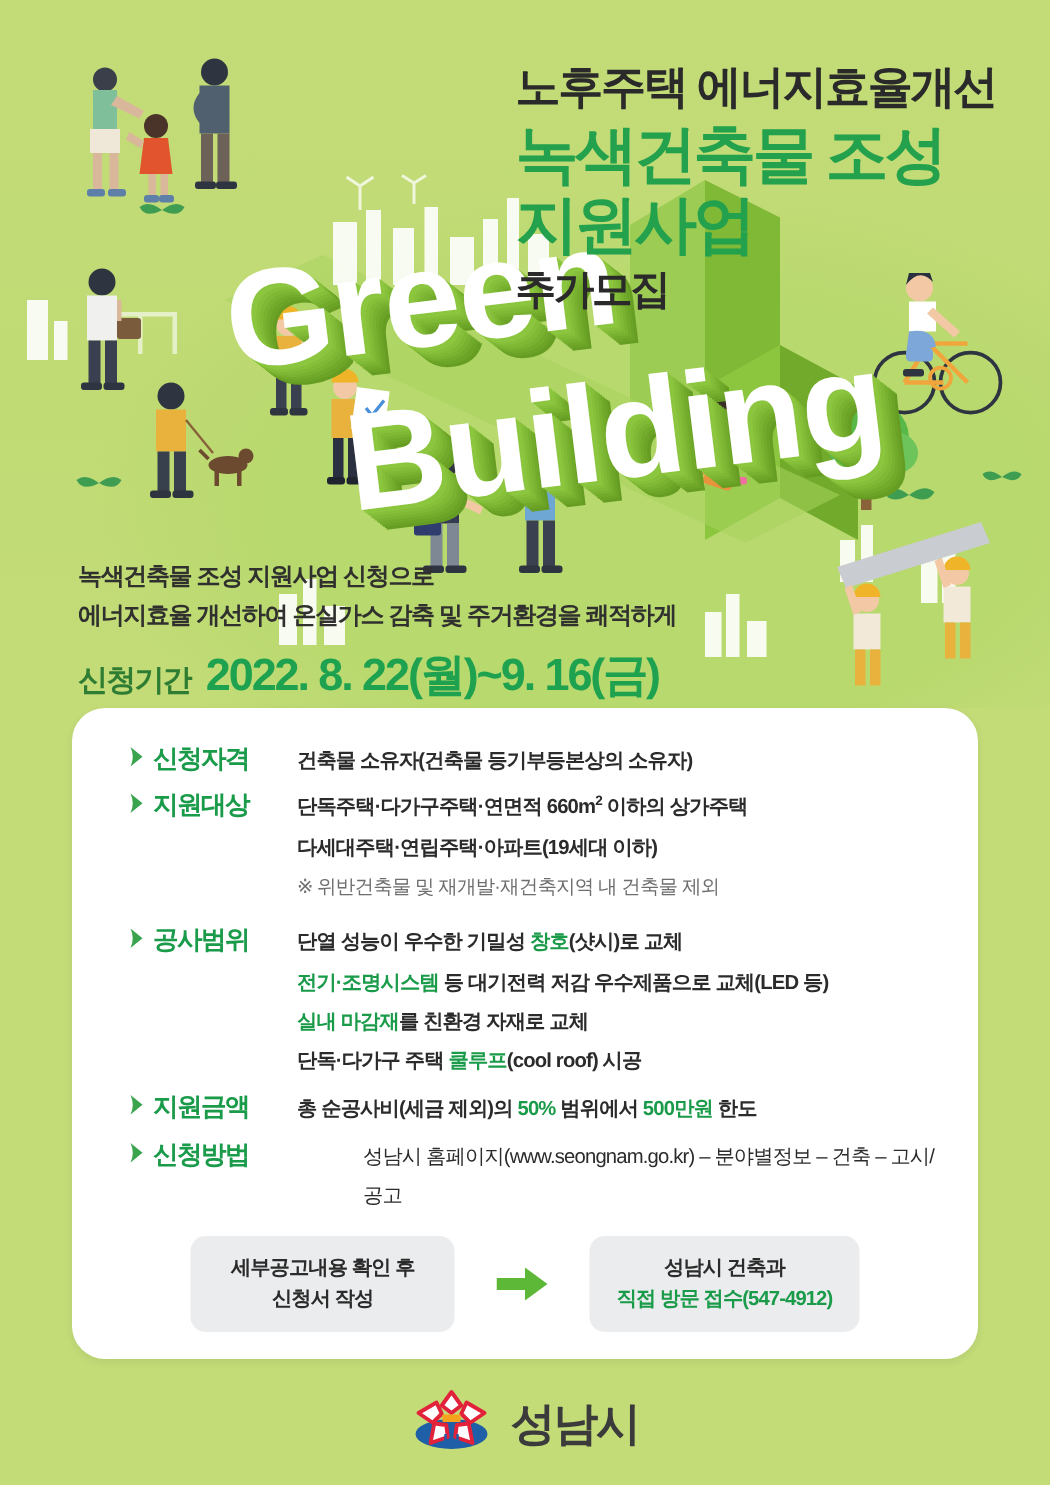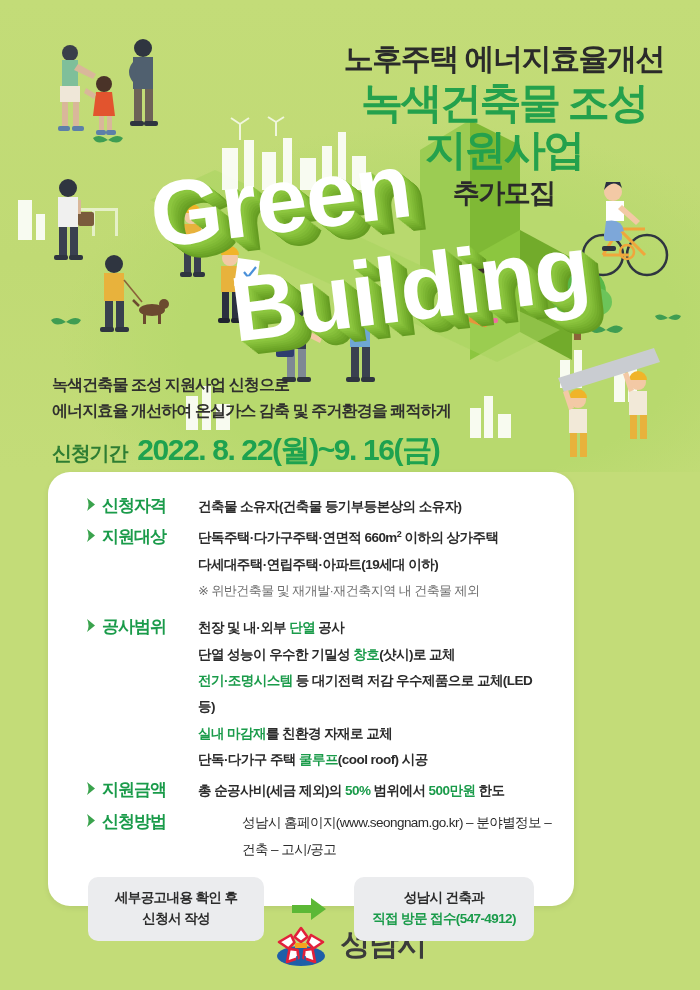--- a/index.html
+++ b/index.html
@@ -30,36 +30,36 @@
       1px 1px 0 #8cc63f, 2px 2px 0 #8cc63f, 3px 3px 0 #8cc63f,
       4px 4px 0 #86bf3a, 5px 5px 0 #86bf3a, 6px 6px 0 #7fb935,
       7px 7px 0 #7fb935, 8px 8px 0 #79b230, 9px 9px 0 #79b230,
       10px 10px 0 #72ab2b, 11px 11px 0 #72ab2b, 12px 12px 0 #6ca427,
       13px 13px 0 #6ca427, 14px 14px 0 #669d23, 15px 15px 0 #669d23;
   }
   .gb-green { left:150px; top:148px; font-size:92px; transform:rotate(-7deg); }
   .gb-building { left:230px; top:236px; font-size:92px; transform:rotate(-7deg); }
 
   
-  .title-block { position:absolute; right:36px; top:42px; text-align:center; z-index:12; }
+  .title-block { position:absolute; right:36px; top:42px; text-align:left; z-index:12; }
   .t-line1 { font-size:30px; font-weight:bold; color:#2a2a2a; letter-spacing:-1.5px; line-height:1.15; }
   .t-line2 { font-size:42px; font-weight:bold; color:#24a14c; letter-spacing:-2.5px; line-height:1.12; margin-top:2px; }
   .t-line3 { font-size:42px; font-weight:bold; color:#24a14c; letter-spacing:-2.5px; line-height:1.12; }
   .t-line4 { font-size:27px; font-weight:bold; color:#2a2a2a; letter-spacing:-1.5px; line-height:1.2; margin-top:4px; }
 
   
   .intro { position:absolute; left:52px; top:372px; z-index:12; }
   .intro-l { font-size:16px; font-weight:bold; color:#30302e; letter-spacing:-0.9px; line-height:1.62; }
   .period { margin-top:6px; display:flex; align-items:baseline; gap:10px; }
   .period-label { font-size:20px; font-weight:bold; color:#2e7d32; letter-spacing:-1.2px; }
   .period-value { font-size:30px; font-weight:bold; color:#1ea24f; letter-spacing:-1.4px; }
 
   
   .card {
-    position:absolute; left:48px; top:472px; width:526px; height:434px;
+    position:absolute; left:48px; top:472px; width:604px; height:434px;
     background:#ffffff; border-radius:22px; z-index:14;
     box-shadow:0 2px 6px rgba(0,0,0,.07);
   }
   .rows { padding:22px 0 0 0; }
   .row { display:flex; align-items:flex-start; margin-bottom:5px; }
   .row-label {
     width:150px; flex:0 0 150px; padding-left:38px;
     display:flex; align-items:flex-start; gap:5px;
     font-size:17px; font-weight:bold; color:#1a9b4a; letter-spacing:-1px;
     line-height:1.45;
@@ -76,21 +76,21 @@
   
   .flow { display:flex; align-items:center; justify-content:center; gap:28px; margin-top:14px; padding:0 24px; }
   .flow-box {
     background:#ebecee; border-radius:10px; padding:11px 18px;
     text-align:center; font-size:13.5px; font-weight:bold; color:#2b2b2b;
     letter-spacing:-0.6px; line-height:1.55; min-width:176px;
   }
   .flow-arrow { width:34px; height:22px; flex:0 0 34px; }
 
   
-  .footer { position:absolute; left:0; bottom:20px; width:700px; display:flex; align-items:flex-start; justify-content:center; gap:12px; z-index:12; }
+  .footer { position:absolute; left:0; bottom:20px; width:700px; display:flex; align-items:flex-end; justify-content:center; gap:12px; z-index:12; }
   .sn-name { font-size:30px; font-weight:bold; color:#3b3b3b; letter-spacing:-1.5px; }
 </style>
 </head>
 <body>
 
 <div class="hero">
   <div class="hero-bg"></div>
 
   <svg width="700" height="472" style="position:absolute;left:0;top:0;">
     <polygon points="470,120 520,145 520,300 470,275" fill="#7fb935"></polygon>
@@ -353,21 +353,20 @@
     </div>
 
     <div class="row" style="margin-top:12px;">
       <div class="row-label">
         <svg class="chev" viewBox="0 0 11 15">
           <path d="M1 1 L9 7.5 L1 14 Q4 7.5 1 1 Z" fill="#3aa34d"></path>
         </svg>
         <span>공사범위</span>
       </div>
       <div class="row-body">
-        <div class="ln"><span>천장 및 내·외부 </span><span class="g">단열</span><span> 공사</span></div>
         <div class="ln"><span>단열 성능이 우수한 기밀성 </span><span class="g">창호</span><span>(샷시)로 교체</span></div>
         <div class="ln"><span class="g">전기·조명시스템</span><span> 등 대기전력 저감 우수제품으로 교체(LED 등)</span></div>
         <div class="ln"><span class="g">실내 마감재</span><span>를 친환경 자재로 교체</span></div>
         <div class="ln"><span>단독·다가구 주택 </span><span class="g">쿨루프</span><span>(cool roof) 시공</span></div>
       </div>
     </div>
 
     <div class="row" style="margin-top:0;">
       <div class="row-label">
         <svg class="chev" viewBox="0 0 11 15">

